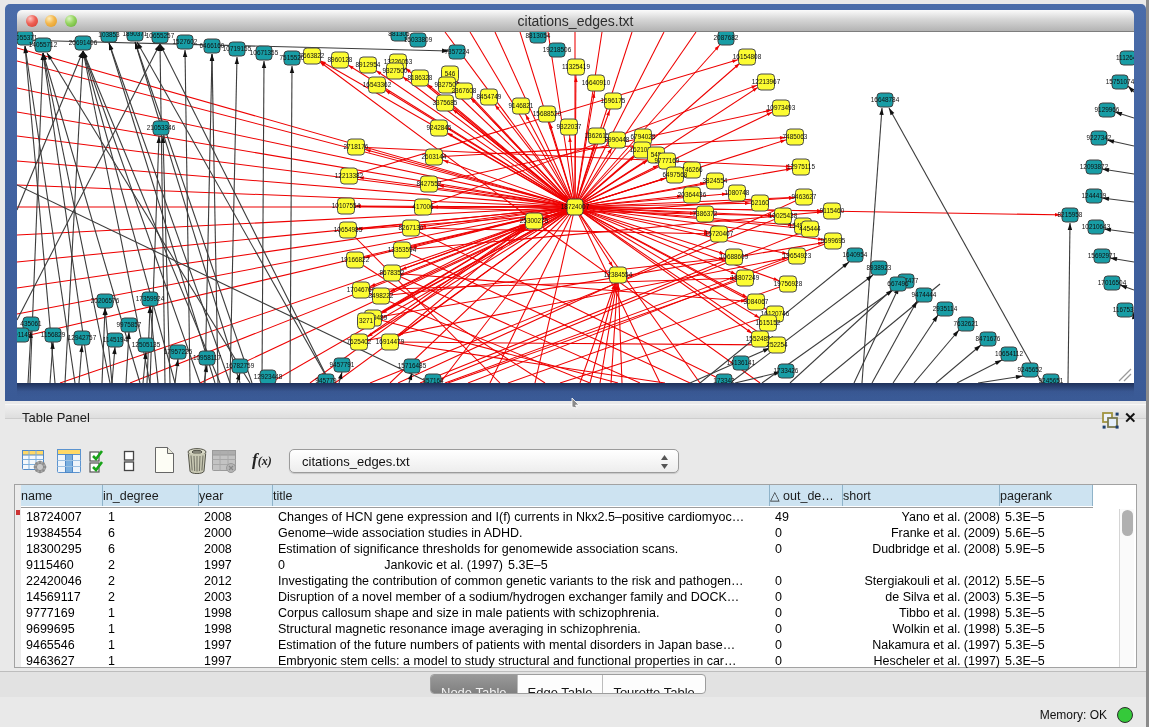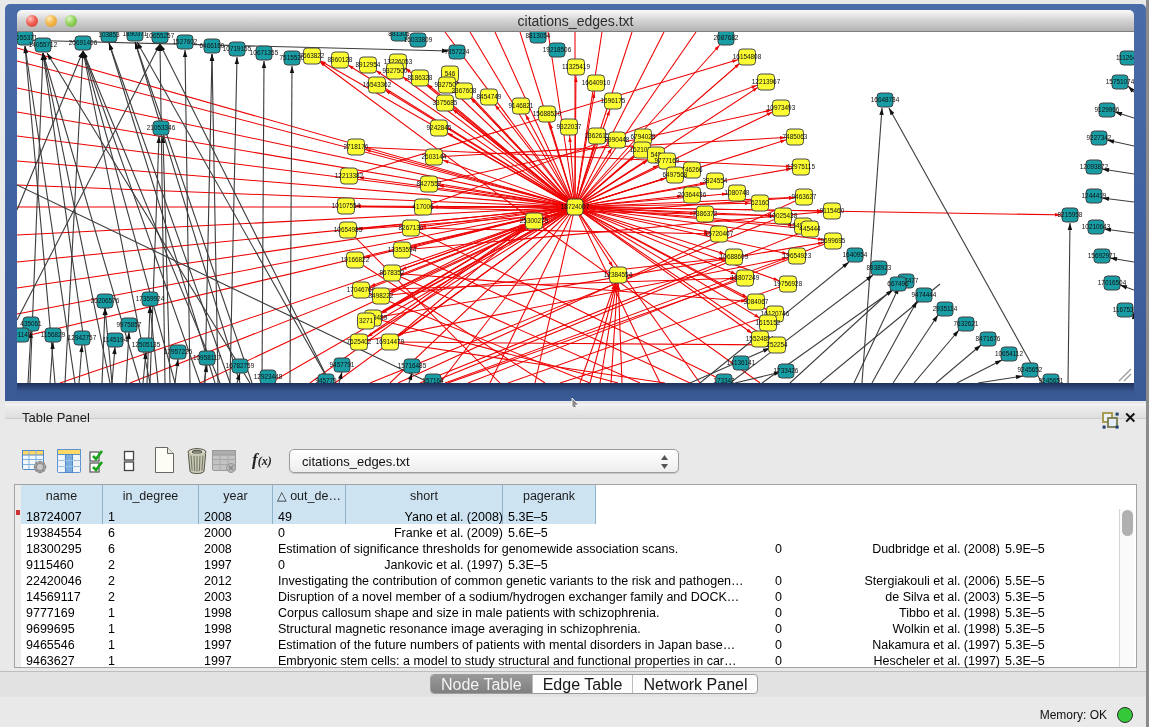--- a/index.html
+++ b/index.html
@@ -14,32 +14,32 @@
 .cshadow{position:absolute;left:17px;top:383px;width:1117px;height:14px;
  background:linear-gradient(180deg,rgba(10,18,45,.58),rgba(40,60,110,.12) 60%,rgba(60,90,150,0));}
 .panelhead{position:absolute;left:5px;top:404px;width:1141px;height:15px;
  background:linear-gradient(180deg,#efefef,#dedede);border-top:1px solid #f8f8f8;border-bottom:1px solid #cdcdcd}
 .panelhead span{position:absolute;left:17px;top:5px;font-size:13px;color:#1c1c1c}
 .combo{position:absolute;left:289px;top:449px;width:390px;height:24px;border:1px solid #9b9b9b;border-radius:5px;
  background:linear-gradient(180deg,#ffffff,#ededed);box-shadow:0 1px 1px rgba(0,0,0,.15)}
 .combo span{position:absolute;left:12px;top:4px;font-size:13px;color:#111}
 .tablewrap{position:absolute;left:14px;top:484px;width:1123px;height:184px;background:#fff;border:1px solid #a2a2a2}
 .thead{position:absolute;left:6px;top:0px;height:23px;display:flex;border-bottom:1px solid #9c9c9c}
-.hc{height:39px;background:#cde3f1;border-right:1px solid #8fb3c9;font-size:12.5px;color:#1b1b1b;
- text-align:center;line-height:22px;flex:0 0 auto}
+.hc{height:21px;background:#cde3f1;border-right:1px solid #8fb3c9;font-size:12.5px;color:#1b1b1b;
+ text-align:left;line-height:22px;flex:0 0 auto}
 .tbody{position:absolute;left:6px;top:24px}
 .tr{display:flex;height:16px}
 .tc{font-size:12.5px;color:#000;line-height:16px;padding-left:5px;overflow:hidden;white-space:nowrap;flex:0 0 auto}
 .tc.c{text-align:right;padding-left:0}
 .vsb{position:absolute;right:2px;top:24px;width:15px;height:158px;background:#fafafa;border-left:1px solid #d5d5d5}
 .vsb .thumb{position:absolute;left:2px;top:1px;width:11px;height:26px;border-radius:6px;background:#b0b0b0}
 .tabline{position:absolute;left:0;top:671px;width:1149px;height:1px;background:#bdbdbd}
 .tabbar{position:absolute;left:0;top:672px;width:1149px;height:25px;background:#e2e2e2}
 .seg{position:absolute;left:430px;top:674px;height:20px;display:flex;border:1px solid #9d9d9d;border-radius:4px;overflow:hidden;background:#fdfdfd}
-.seg div{font-size:16px;line-height:19px;padding:0 10px;color:#161616;border-right:1px solid #bcbcbc}
+.seg div{font-size:13px;line-height:19px;padding:8px 10px;color:#161616;border-right:1px solid #bcbcbc}
 .seg div.sel{background:linear-gradient(180deg,#999,#808080);color:#f4f4f4}
 .status{position:absolute;left:0;top:697px;width:1149px;height:30px;background:#e9e9e9}
 .mem{position:absolute;right:42px;top:11px;font-size:12px;color:#111}
 .dot{position:absolute;right:16px;top:10px;width:16px;height:16px;border-radius:50%;background:#35c93a;border:1.5px solid #2d2d2d}
 .redge{position:absolute;right:0;top:0;width:3px;height:727px;background:#8b8b8b}
 .floaticon{position:absolute;left:1101px;top:411px}
 .xicon{position:absolute;left:1124px;top:409px;font-size:15px;font-weight:bold;color:#111}
 </style></head><body>
 <div class="frame"></div>
 <div class="titlebar">
@@ -807,37 +807,40 @@
       <path d="M5.5 15 L9 10 H2 Z" fill="#555"></path>
     </svg>
   </div>
 <div class="tablewrap">
  <div style="position:absolute;left:0;top:0;width:6px;height:182px;background:#ececec"></div>
  <div style="position:absolute;left:1px;top:25px;width:4px;height:5px;background:#c33"></div>
  <div class="thead">
       <div class="hc" style="width:82px">name</div>
       <div class="hc" style="width:96px">in_degree</div>
       <div class="hc" style="width:74px">year</div>
+      <div class="hc" style="width:497px">title</div>
       <div class="hc" style="width:73px">△ out_de…</div>
       <div class="hc" style="width:157px">short</div>
       <div class="hc" style="width:93px">pagerank</div>
     </div>
  <div class="tbody">
       <div class="tr">
         <div class="tc l" style="width:82px">18724007</div>
         <div class="tc l" style="width:96px">1</div>
         <div class="tc l" style="width:74px">2008</div>
+        <div class="tc l" style="width:497px">Changes of HCN gene expression and I(f) currents in Nkx2.5–positive cardiomyoc…</div>
         <div class="tc l" style="width:73px">49</div>
         <div class="tc c" style="width:157px">Yano et al. (2008)</div>
         <div class="tc l" style="width:93px">5.3E–5</div>
       </div>
       <div class="tr">
         <div class="tc l" style="width:82px">19384554</div>
         <div class="tc l" style="width:96px">6</div>
         <div class="tc l" style="width:74px">2000</div>
+        <div class="tc l" style="width:497px">Genome–wide association studies in ADHD.</div>
         <div class="tc l" style="width:73px">0</div>
         <div class="tc c" style="width:157px">Franke et al. (2009)</div>
         <div class="tc l" style="width:93px">5.6E–5</div>
       </div>
       <div class="tr">
         <div class="tc l" style="width:82px">18300295</div>
         <div class="tc l" style="width:96px">6</div>
         <div class="tc l" style="width:74px">2008</div>
         <div class="tc l" style="width:497px">Estimation of significance thresholds for genomewide association scans.</div>
         <div class="tc l" style="width:73px">0</div>
@@ -851,21 +854,21 @@
         <div class="tc l" style="width:73px">0</div>
         <div class="tc c" style="width:157px">Jankovic et al. (1997)</div>
         <div class="tc l" style="width:93px">5.3E–5</div>
       </div>
       <div class="tr">
         <div class="tc l" style="width:82px">22420046</div>
         <div class="tc l" style="width:96px">2</div>
         <div class="tc l" style="width:74px">2012</div>
         <div class="tc l" style="width:497px">Investigating the contribution of common genetic variants to the risk and pathogen…</div>
         <div class="tc l" style="width:73px">0</div>
-        <div class="tc c" style="width:157px">Stergiakouli et al. (2006)</div>
+        <div class="tc c" style="width:157px">Stergiakouli et al. (2012)</div>
         <div class="tc l" style="width:93px">5.5E–5</div>
       </div>
       <div class="tr">
         <div class="tc l" style="width:82px">14569117</div>
         <div class="tc l" style="width:96px">2</div>
         <div class="tc l" style="width:74px">2003</div>
         <div class="tc l" style="width:497px">Disruption of a novel member of a sodium/hydrogen exchanger family and DOCK…</div>
         <div class="tc l" style="width:73px">0</div>
         <div class="tc c" style="width:157px">de Silva et al. (2003)</div>
         <div class="tc l" style="width:93px">5.3E–5</div>
@@ -909,18 +912,18 @@
     </div>
  <div class="vsb">
       <div class="thumb"></div>
     </div>
 </div>
 <div class="tabline"></div>
 <div class="tabbar"></div>
 <div class="seg">
     <div class="sel">Node Table</div>
     <div>Edge Table</div>
-    <div style="border-right:none">Network Panel</div>
+    <div style="border-right:none">Tourette Table</div>
   </div>
 <div class="status">
     <div class="mem">Memory: OK</div>
     <div class="dot"></div>
   </div>
 <div class="redge"></div>
 </body></html>

